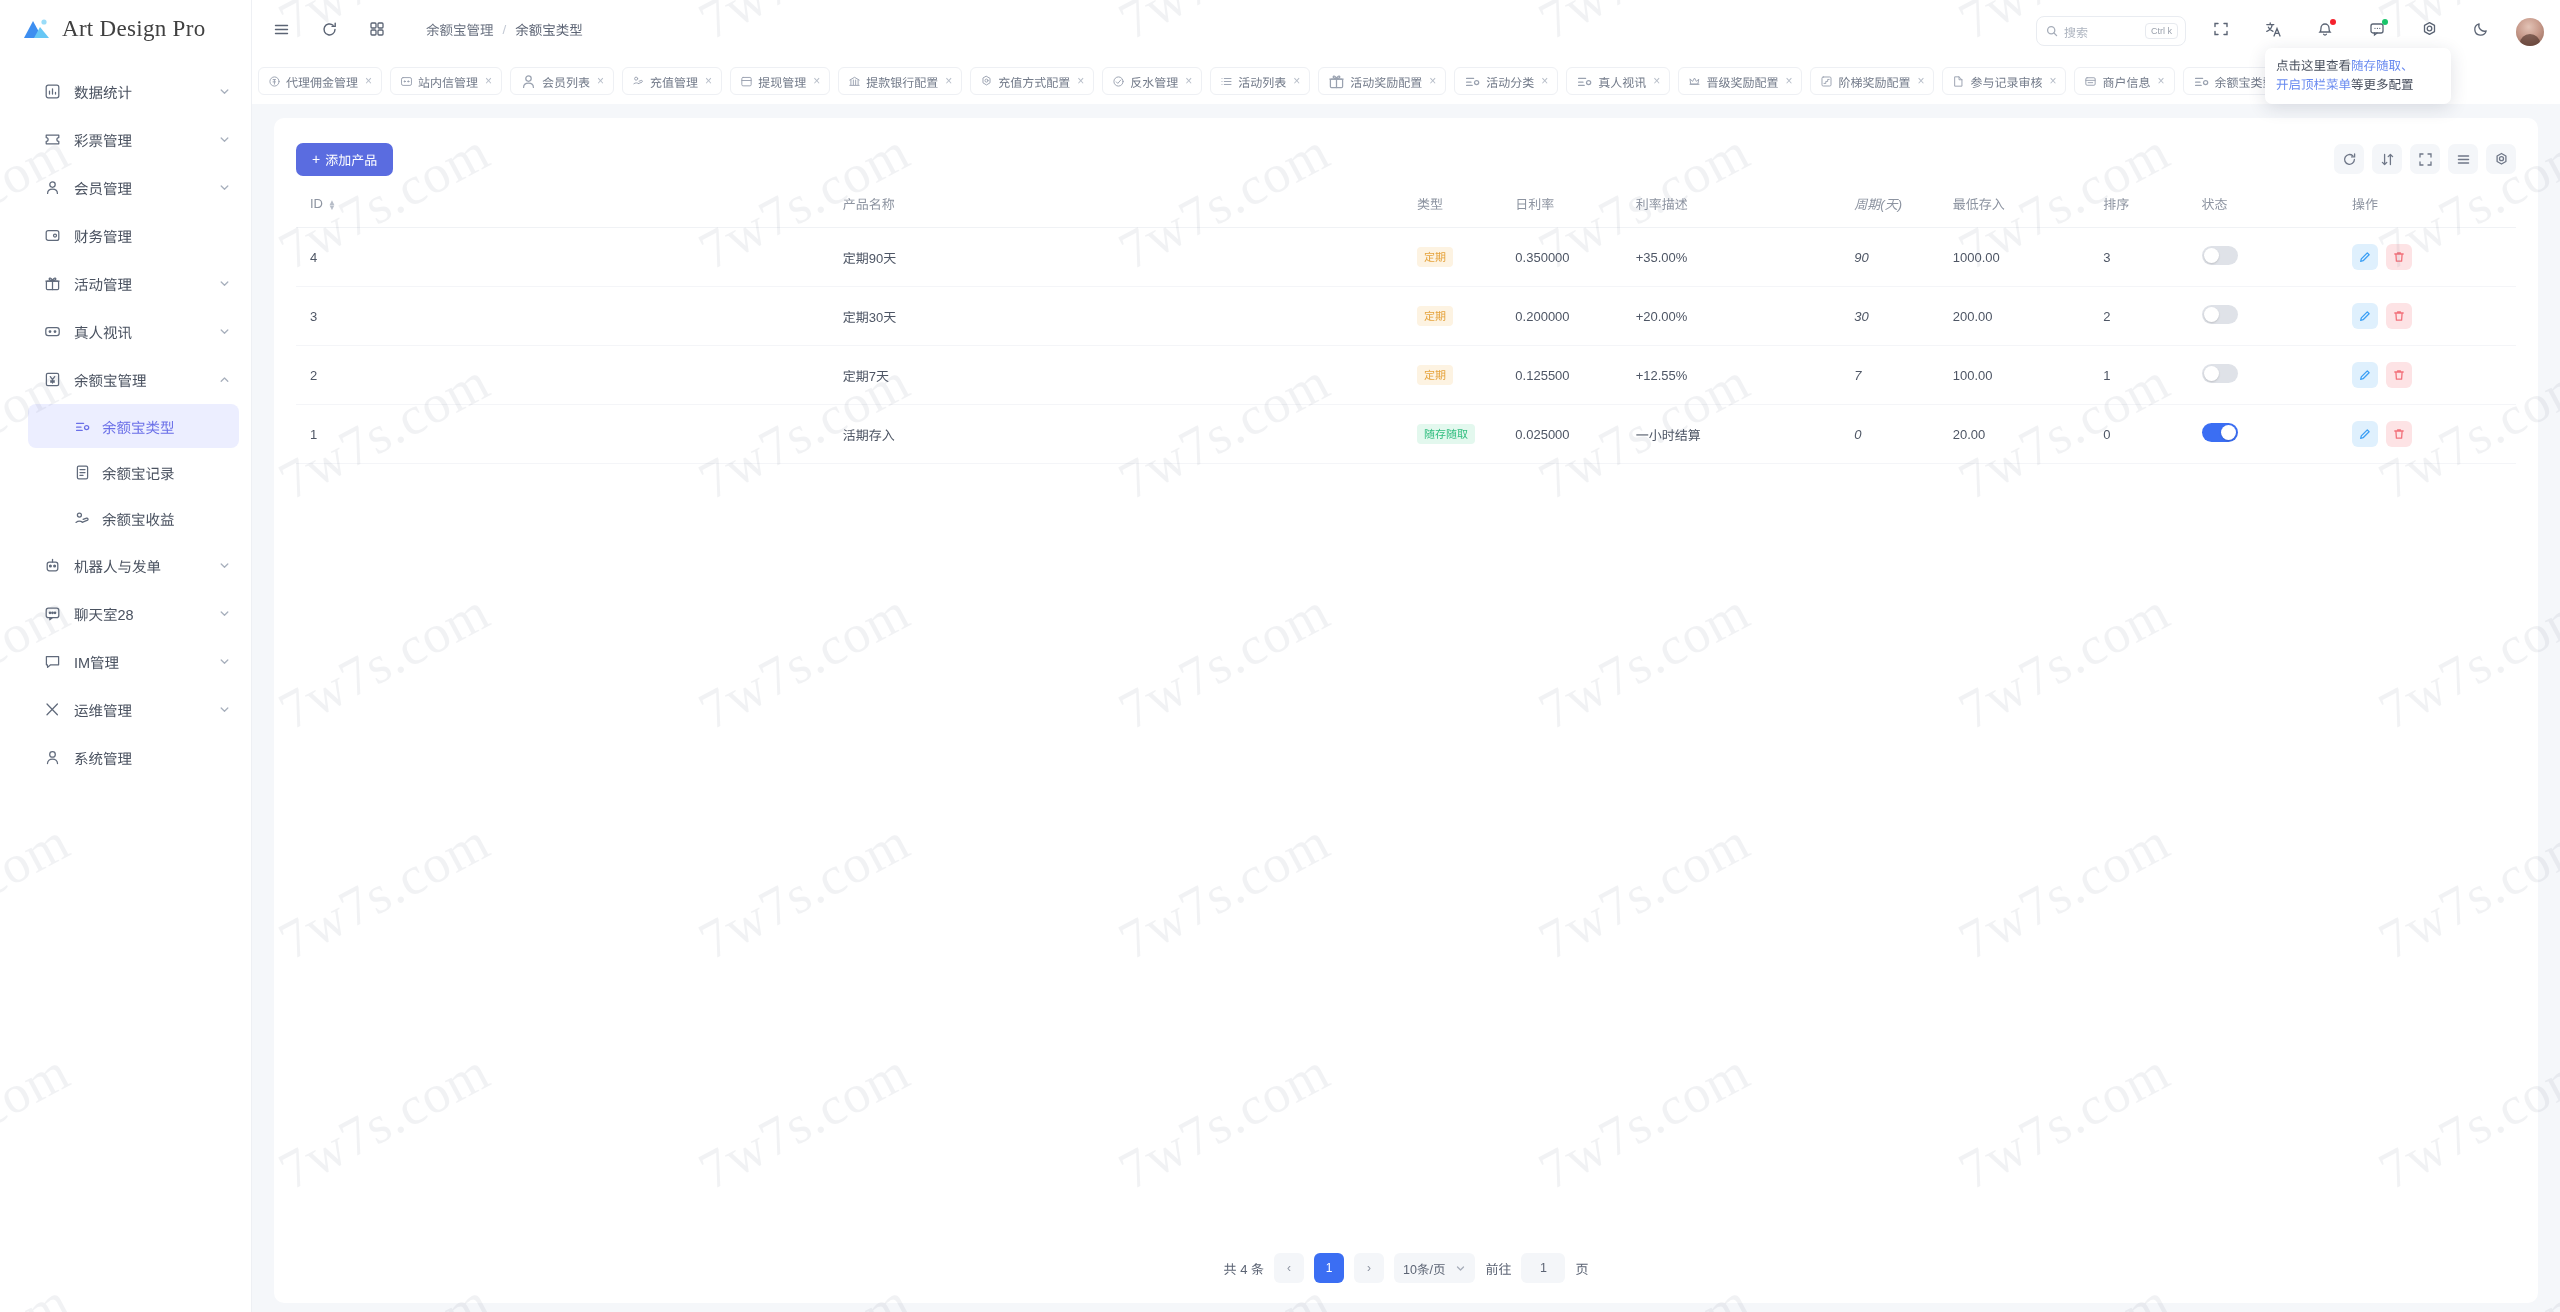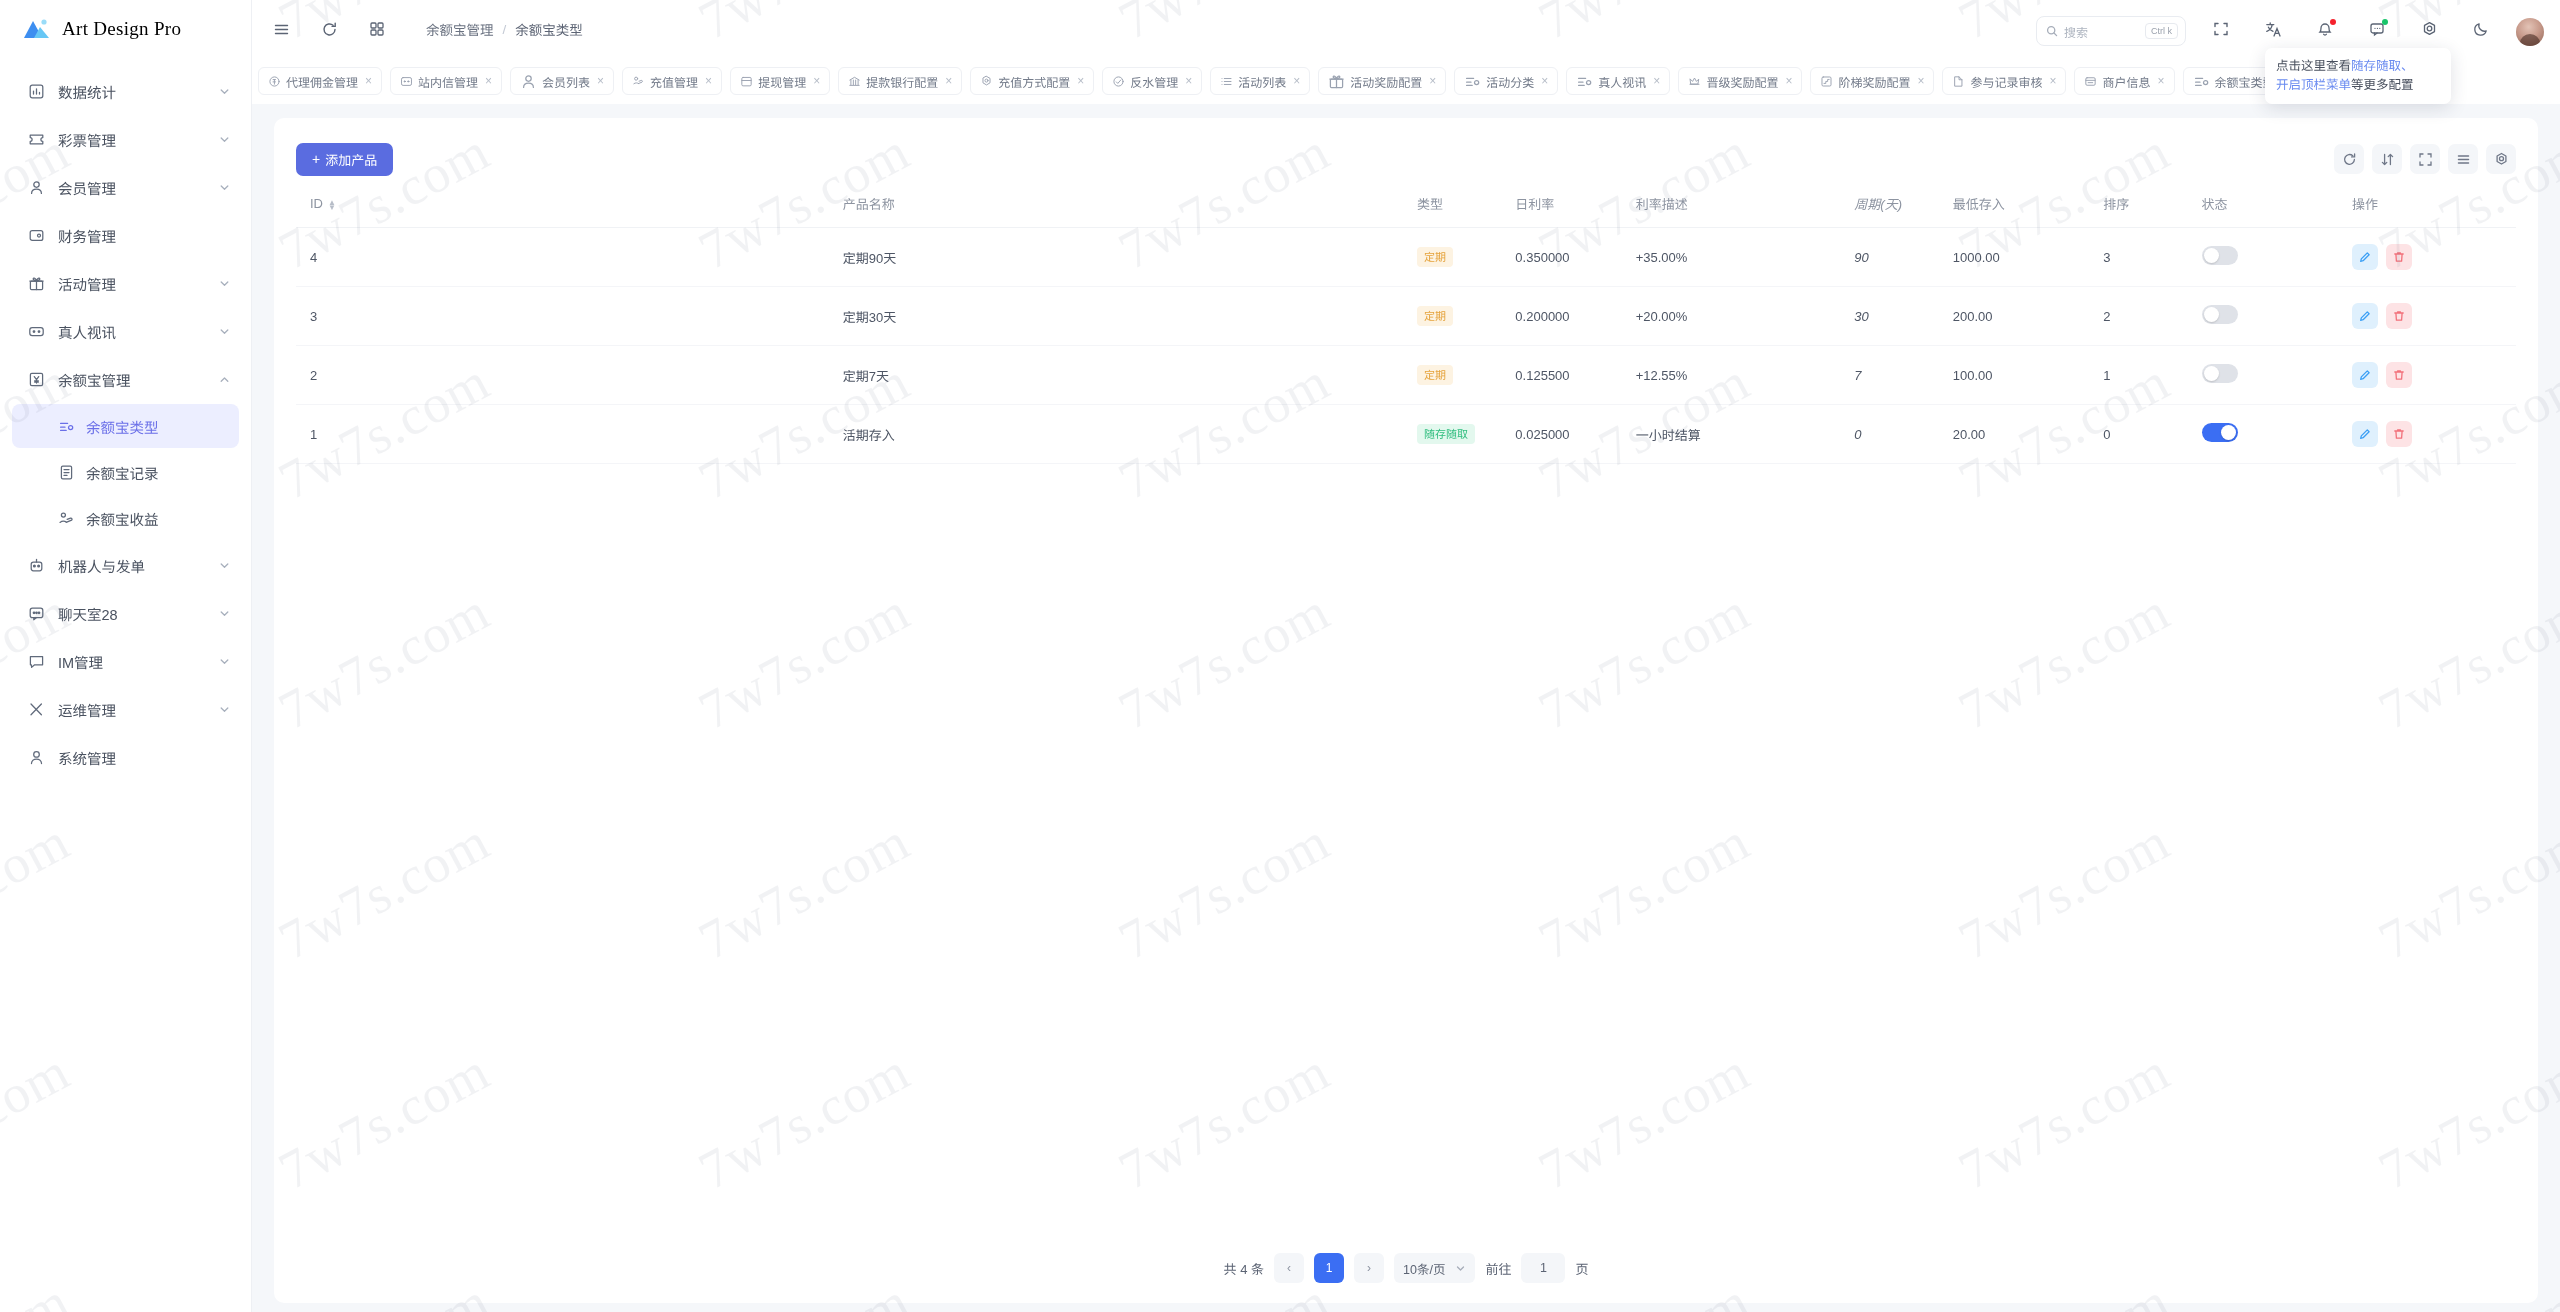--- a/index.html
+++ b/index.html
@@ -37,25 +37,25 @@
     border-right: 1px solid #eef0f4;
     z-index: 10;
   }
   .brand {
     height: 58px;
     display: flex; align-items: center;
     padding-left: 22px; gap: 10px;
   }
   .brand-logo { width: 30px; height: 26px; flex: 0 0 auto; }
   .brand-name {
-    font-size: 19px; color: #000000;
+    font-size: 23px; color: #404040;
     font-family: "Liberation Serif","DejaVu Serif",serif;
     letter-spacing: .3px;
   }
-  .menu { padding-top: 8px; }
+  .menu { padding-top: 8px; margin-left: 16px; }
   .menu-item {
     position: relative;
     height: 46px;
     display: flex; align-items: center;
     margin: 2px 12px;
     padding-left: 14px;
     border-radius: 8px;
     cursor: pointer;
     color: #4a5260;
     font-size: 14.5px;

